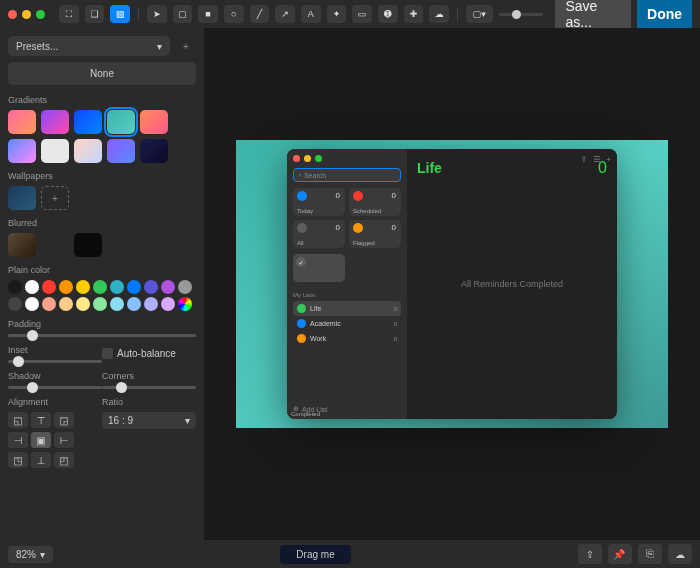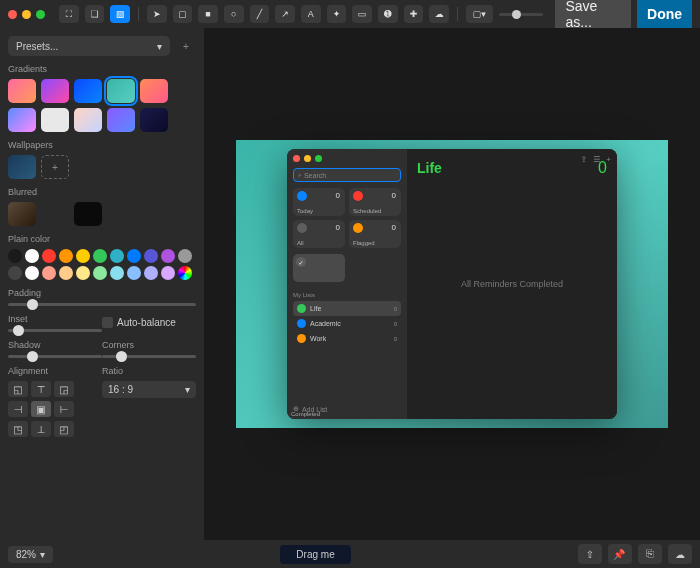--- a/index.html
+++ b/index.html
@@ -111,20 +111,21 @@
 
 <div class="main">
   <div class="sidebar">
     <div class="preset-row">
       <div class="preset-select">
         <span>Presets...</span>
         <span>▾</span>
       </div>
       <div class="preset-add">+</div>
     </div>
+    <div class="none-btn">None</div>
 
     <div class="section-label">Gradients</div>
     <div class="swatch-row" id="gradients-row">
         <div class="swatch" style="background: linear-gradient(135deg, rgb(255, 106, 158), rgb(255, 154, 90));"></div>
         <div class="swatch" style="background: linear-gradient(135deg, rgb(138, 74, 255), rgb(255, 74, 168));"></div>
         <div class="swatch" style="background: linear-gradient(135deg, rgb(10, 74, 255), rgb(10, 132, 255));"></div>
         <div class="swatch selected" style="background: linear-gradient(135deg, rgb(58, 181, 168), rgb(86, 207, 194));"></div>
         <div class="swatch" style="background: linear-gradient(135deg, rgb(255, 138, 90), rgb(255, 90, 138));"></div>
         <div class="swatch" style="background: linear-gradient(135deg, rgb(90, 138, 255), rgb(255, 138, 255));"></div>
         <div class="swatch" style="background: rgb(232, 232, 232);"></div>

